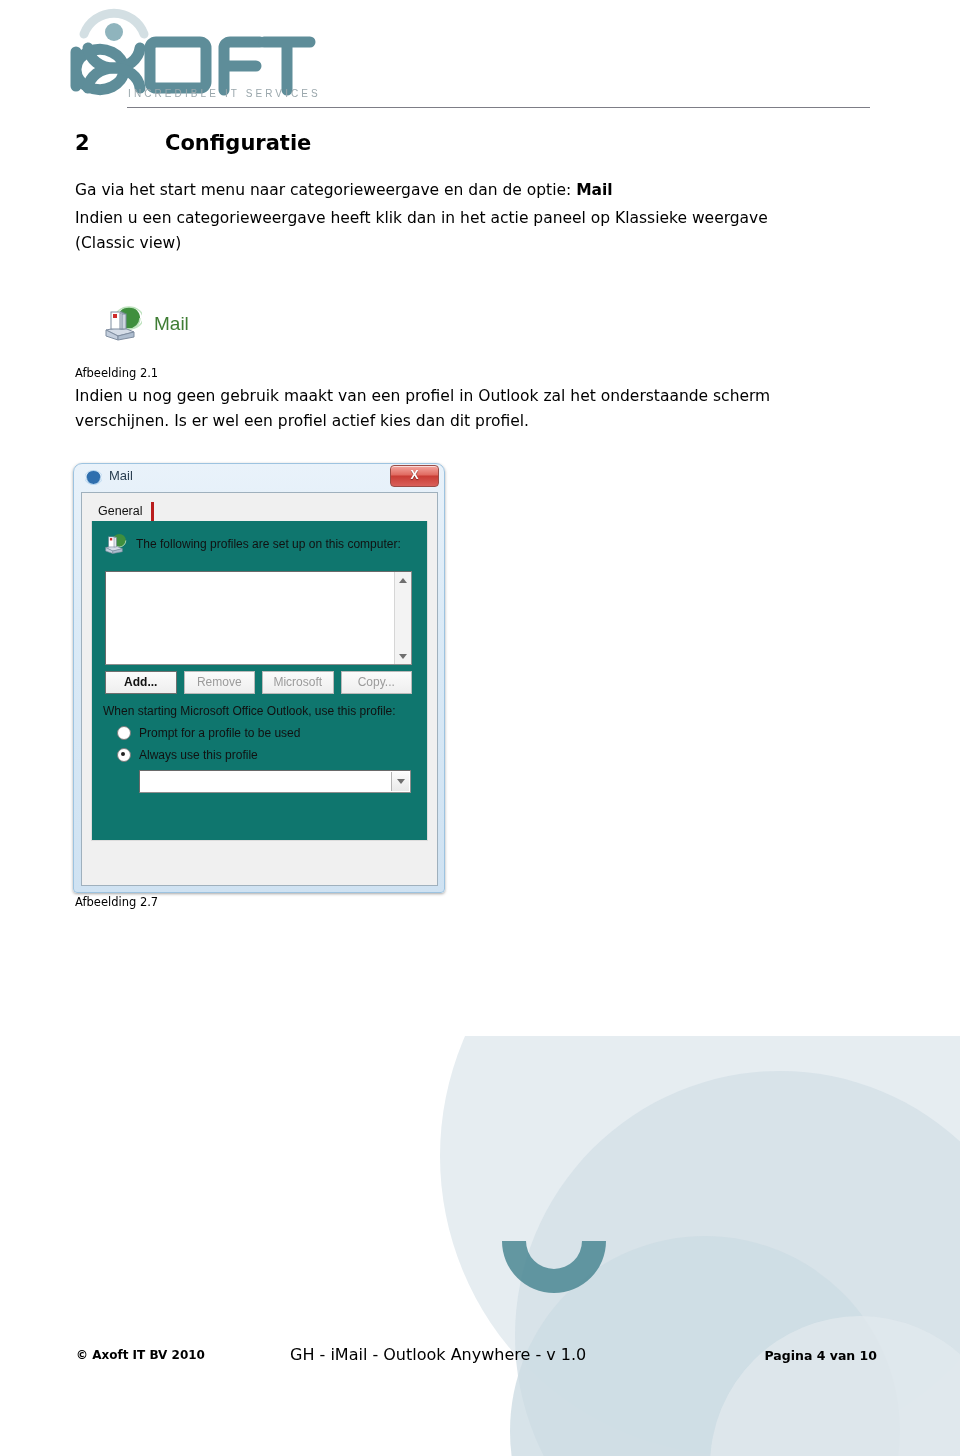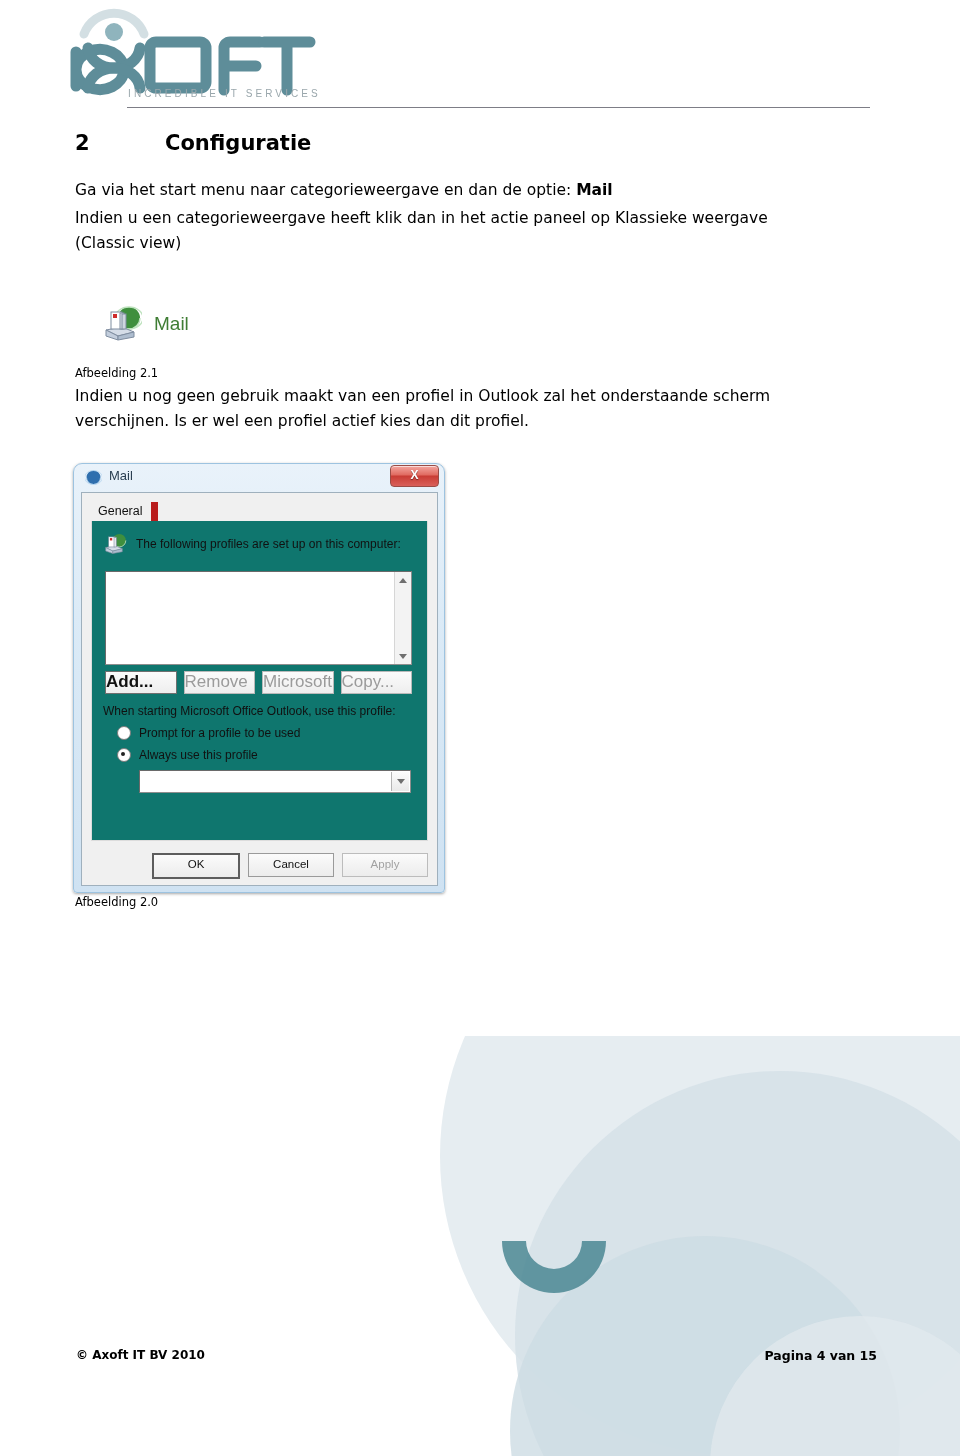--- a/index.html
+++ b/index.html
@@ -180,21 +180,21 @@
     left: 9px; top: 9px; right: 9px; height: 20px;
   }
   .tab {
     position: absolute;
     left: 0; top: 0;
     padding: 2px 9px 3px 7px;
     font-size: 12.5px;
     color: #111;
     font-family: "Liberation Sans", sans-serif;
     background: #f0f0f0;
-    border-right: 7px solid #b91c1c;
+    border-right: 3px solid #b91c1c;
   }
   .tabline {
     position: absolute;
     left: 0; right: 0; top: 20px;
     border-top: 1px solid #d3d3d3;
   }
   .tabpanel {
     position: absolute;
     left: 9px; top: 28px; right: 9px; bottom: 44px;
     background: #0f766e;
@@ -251,25 +251,26 @@
 
   .btnrow {
     position: absolute;
     left: 13px; top: 150px; right: 15px;
     display: flex;
     gap: 7px;
   }
   .w-btn {
     flex: 1;
     height: 21px;
-    font-size: 17px;
+    font-size: 12px;
     font-family: "Liberation Sans", sans-serif;
     background: linear-gradient(180deg,#fbfbfb 0%,#eeeeee 100%);
     border: 1px solid #9a9a9a;
     color: #111;
+    text-align: center;
     line-height: 20px;
   }
   .w-btn.is-default { font-weight: bold; border-color: #6f6f6f; }
   .w-btn.is-disabled { color: #9b9b9b; border-color: #b9b9b9; }
 
   .startup-label {
     position: absolute;
     left: 11px; top: 183px;
     font-size: 12px;
     color: #111;
@@ -520,28 +521,24 @@
         </div>
 
         <div class="combo">
           <div class="combo-arrow">
               <span class="tri-dn"></span>
             </div>
         </div>
 
       </div>
 
-      <div class="footer-btns">
-        <div class="f-btn is-focus">OK</div>
-        <div class="f-btn">Cancel</div>
-        <div class="f-btn is-disabled">Apply</div>
-      </div>
 
     </div>
   </div>
 
-  <div class="caption cap2">Afbeelding 2.0</div>
+  <div class="caption cap2">Afbeelding 2.7</div>
 </div>
 
 <div class="page-footer">
   <div class="foot-left">© Axoft IT BV 2010</div>
-  <div class="foot-right">Pagina 4 van 15</div>
+  <div class="foot-center">GH - iMail - Outlook Anywhere - v 1.0</div>
+  <div class="foot-right">Pagina 4 van 10</div>
 </div>
 
 </body></html>

